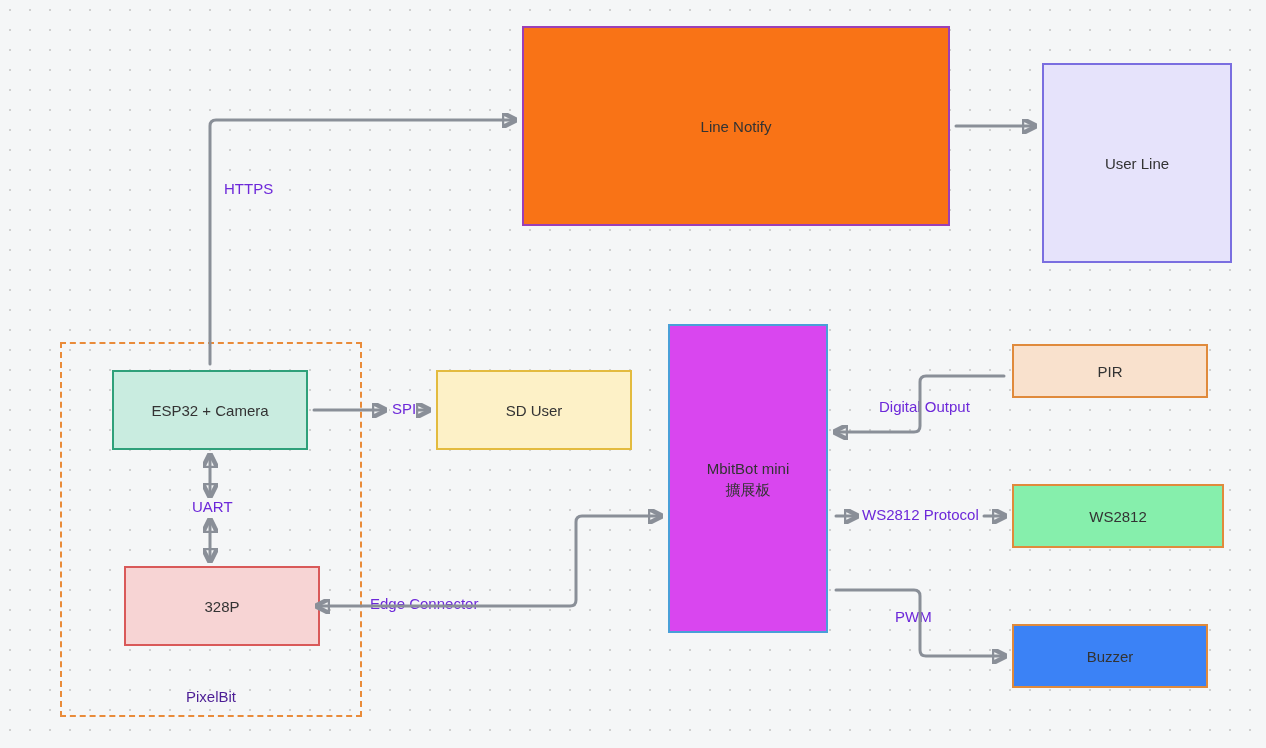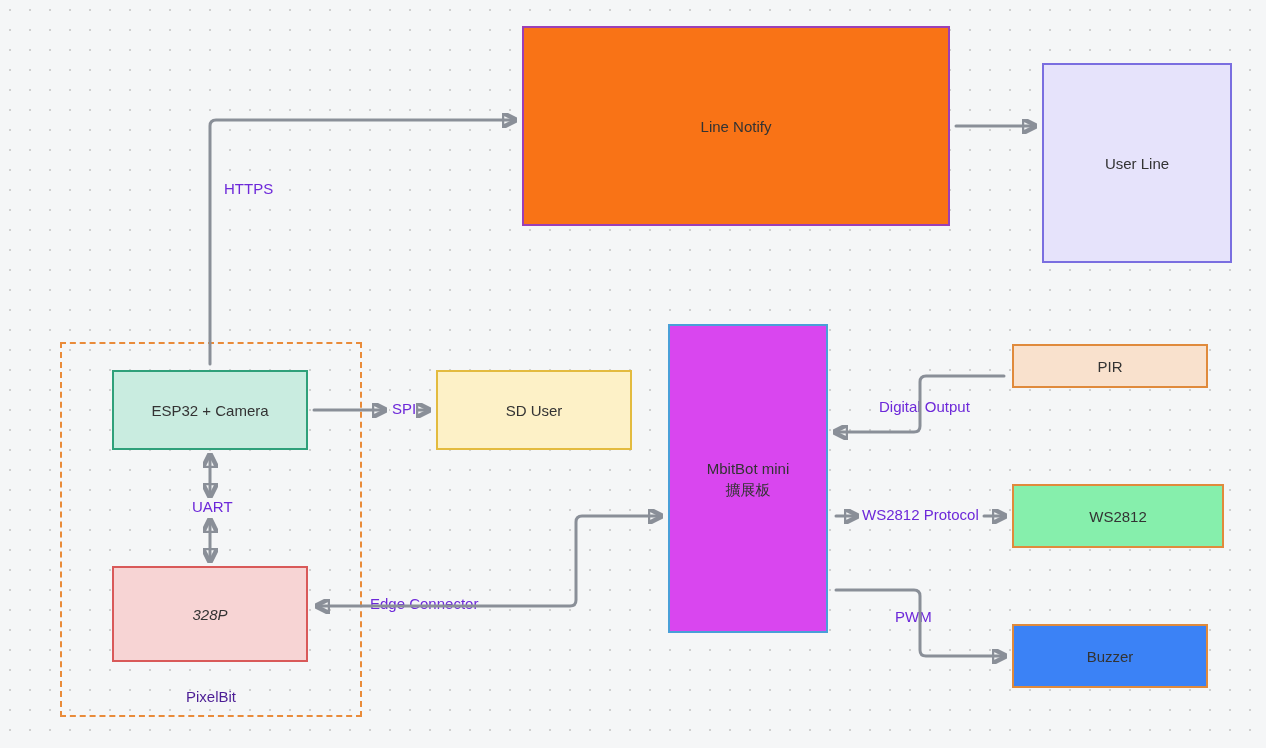--- a/index.html
+++ b/index.html
@@ -75,30 +75,30 @@
 </div>
 
 <div class="node" style="left:112px; top:370px; width:196px; height:80px; background:#c9ece0; border-color:#2fa07a;">
   <span>ESP32 + Camera</span>
 </div>
 
 <div class="node" style="left:436px; top:370px; width:196px; height:80px; background:#fdf1c7; border-color:#e3bb3f;">
   <span>SD User</span>
 </div>
 
-<div class="node" style="left:112px; top:566px; width:196px; height:96px; background:#f7d4d4; border-color:#d95959;font-style:italic;">
+<div class="node" style="left:124px; top:566px; width:196px; height:80px; background:#f7d4d4; border-color:#d95959;">
   <span>328P</span>
 </div>
 
 <div class="node" style="left:668px; top:324px; width:160px; height:309px; background:#d946ef; border-color:#4a9fd8;">
   <span>MbitBot mini</span>
   <span>擴展板</span>
 </div>
 
-<div class="node" style="left:1012px; top:344px; width:196px; height:44px; background:#f9e1cd; border-color:#e08a3c;">
+<div class="node" style="left:1012px; top:344px; width:196px; height:54px; background:#f9e1cd; border-color:#e08a3c;">
   <span>PIR</span>
 </div>
 
 <div class="node" style="left:1012px; top:484px; width:212px; height:64px; background:#86efac; border-color:#e08a3c;">
   <span>WS2812</span>
 </div>
 
 <div class="node" style="left:1012px; top:624px; width:196px; height:64px; background:#3b82f6; border-color:#e08a3c;">
   <span>Buzzer</span>
 </div>

